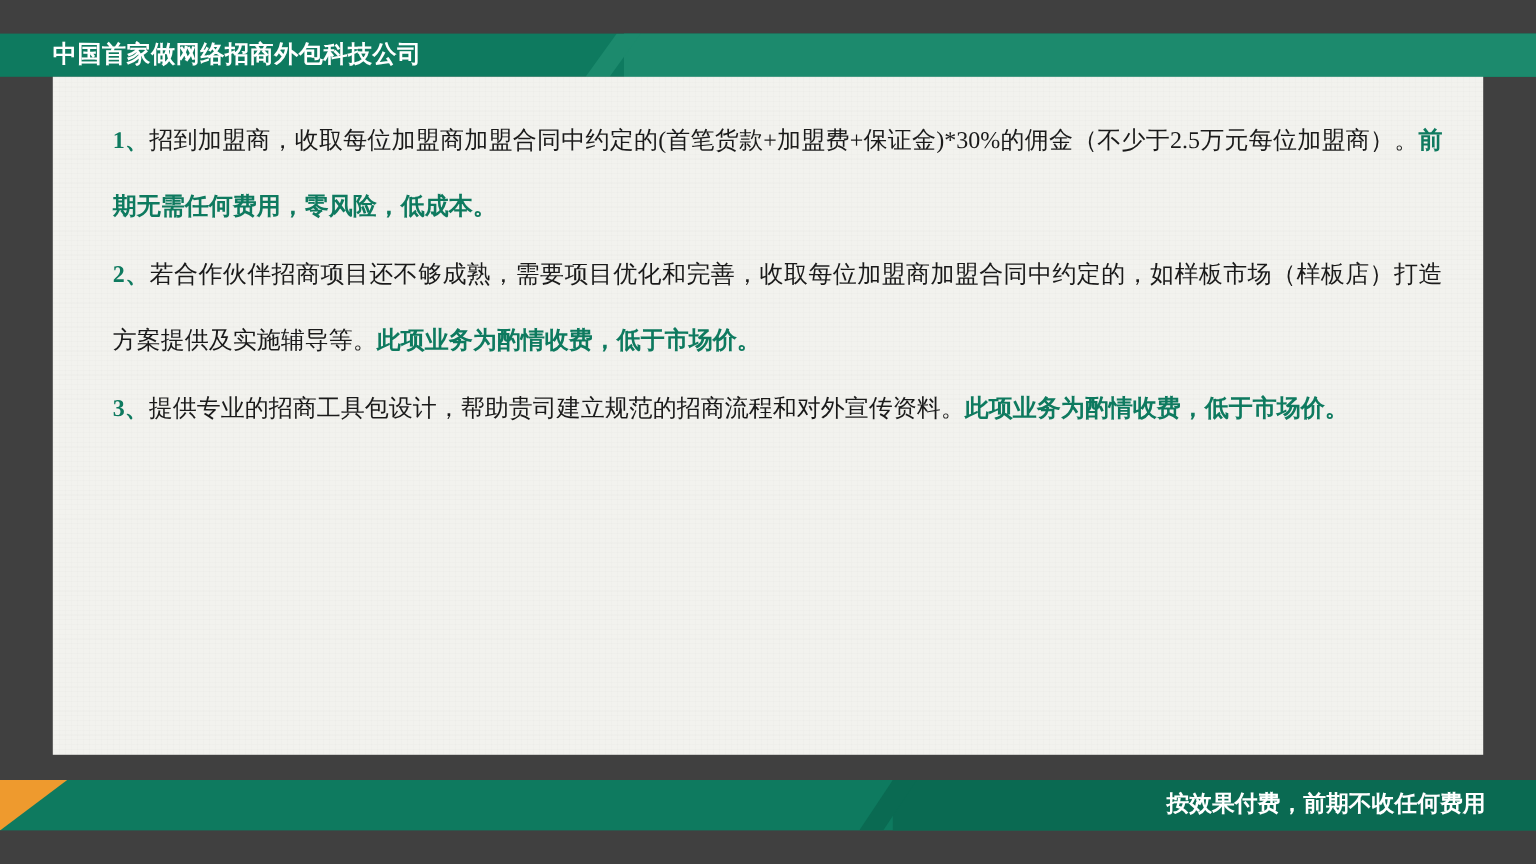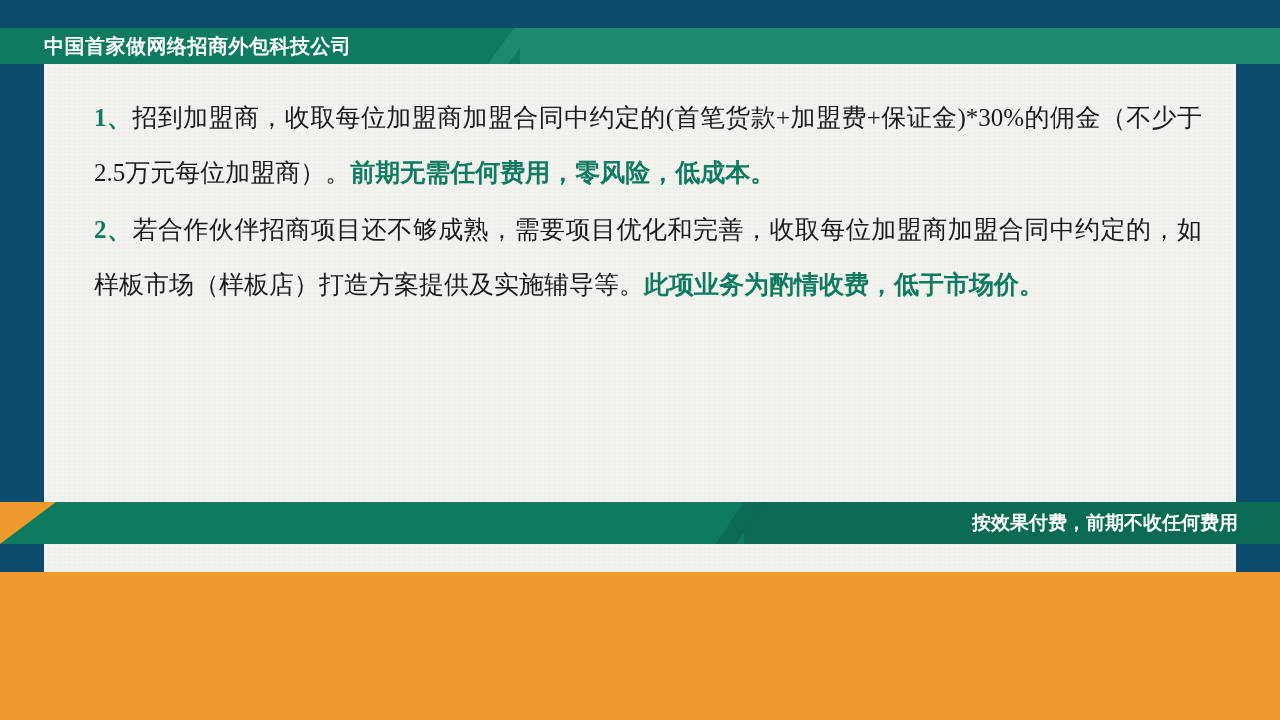--- a/index.html
+++ b/index.html
@@ -9,22 +9,22 @@
   body {
     width: 1280px;
     height: 720px;
     overflow: hidden;
     font-family: "Liberation Serif", serif;
     background: #EE9A2E;
   }
   .slide {
     position: relative;
     width: 1280px;
-    height: 572px;
-    background: #0c4a6e;
+    height: 720px;
+    background: #404040;
     overflow: hidden;
   }
 
   
   .header-band {
     position: absolute;
     left: 0;
     top: 28px;
     width: 1280px;
     height: 36px;
@@ -71,21 +71,21 @@
     background:
       repeating-linear-gradient(180deg, rgba(0,0,0,0.012) 0px, rgba(0,0,0,0.012) 1px, rgba(0,0,0,0) 1px, rgba(0,0,0,0) 4px),
       repeating-linear-gradient(90deg, rgba(0,0,0,0.010) 0px, rgba(0,0,0,0.010) 1px, rgba(0,0,0,0) 1px, rgba(0,0,0,0) 5px),
       #F2F2EE;
     box-sizing: border-box;
     padding: 26px 34px 10px 50px;
   }
 
   .para {
     color: #1A1A1A;
-    font-size: 25px;
+    font-size: 20px;
     line-height: 55px;
     text-align: justify;
     text-justify: inter-ideograph;
     margin: 0 0 2px 0;
     font-family: "Liberation Serif", serif;
   }
   .num {
     color: #0E7A5F;
     font-weight: bold;
   }
@@ -129,21 +129,21 @@
     background: #EE9A2E;
     clip-path: polygon(0 0, 56px 0, 0 42px);
   }
   .footer-text {
     position: absolute;
     right: 42px;
     bottom: 28px;
     height: 42px;
     line-height: 42px;
     color: #FFFFFF;
-    font-family: Liberation Serif, serif;
+    font-family: Liberation Mono, monospace;
     font-weight: bold;
     font-size: 19px;
     white-space: nowrap;
   }
 </style>
 </head>
 <body>
 
 <div class="slide">
 
@@ -155,20 +155,23 @@
   <div class="paper">
 
     <p class="para">
       <span class="num">1、</span><span>招到加盟商，收取每位加盟商加盟合同中约定的(首笔货款+加盟费+保证金)*30%的佣金（不少于2.5万元每位加盟商）。</span><span class="hl">前期无需任何费用，零风险，低成本。</span>
     </p>
 
     <p class="para">
       <span class="num">2、</span><span>若合作伙伴招商项目还不够成熟，需要项目优化和完善，收取每位加盟商加盟合同中约定的，如样板市场（样板店）打造方案提供及实施辅导等。</span><span class="hl">此项业务为酌情收费，低于市场价。</span>
     </p>
 
+    <p class="para">
+      <span class="num">3、</span><span>提供专业的招商工具包设计，帮助贵司建立规范的招商流程和对外宣传资料。</span><span class="hl">此项业务为酌情收费，低于市场价。</span>
+    </p>
 
   </div>
 
   <div class="footer-band"></div>
   <div class="footer-band-dark"></div>
   <div class="footer-notch"></div>
   <div class="footer-left-cap"></div>
   <div class="footer-text">按效果付费，前期不收任何费用</div>
 
 </div>

